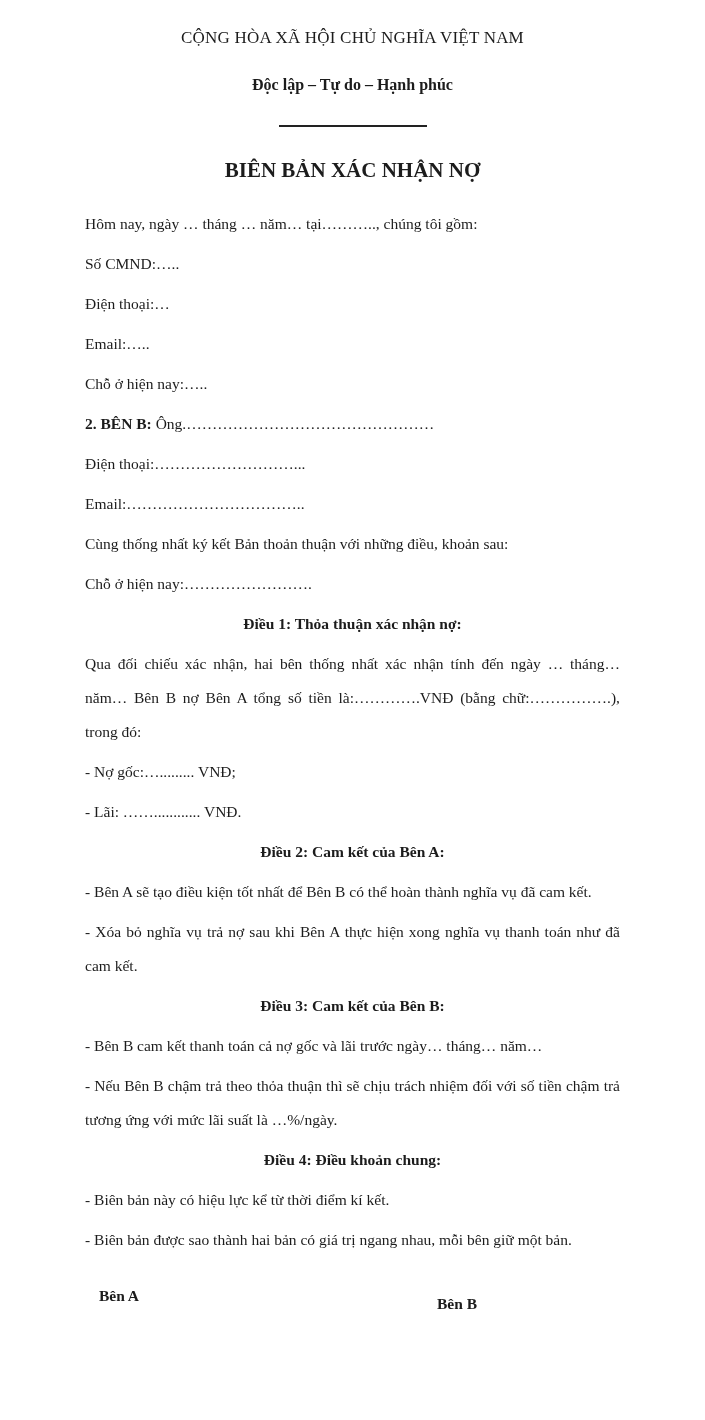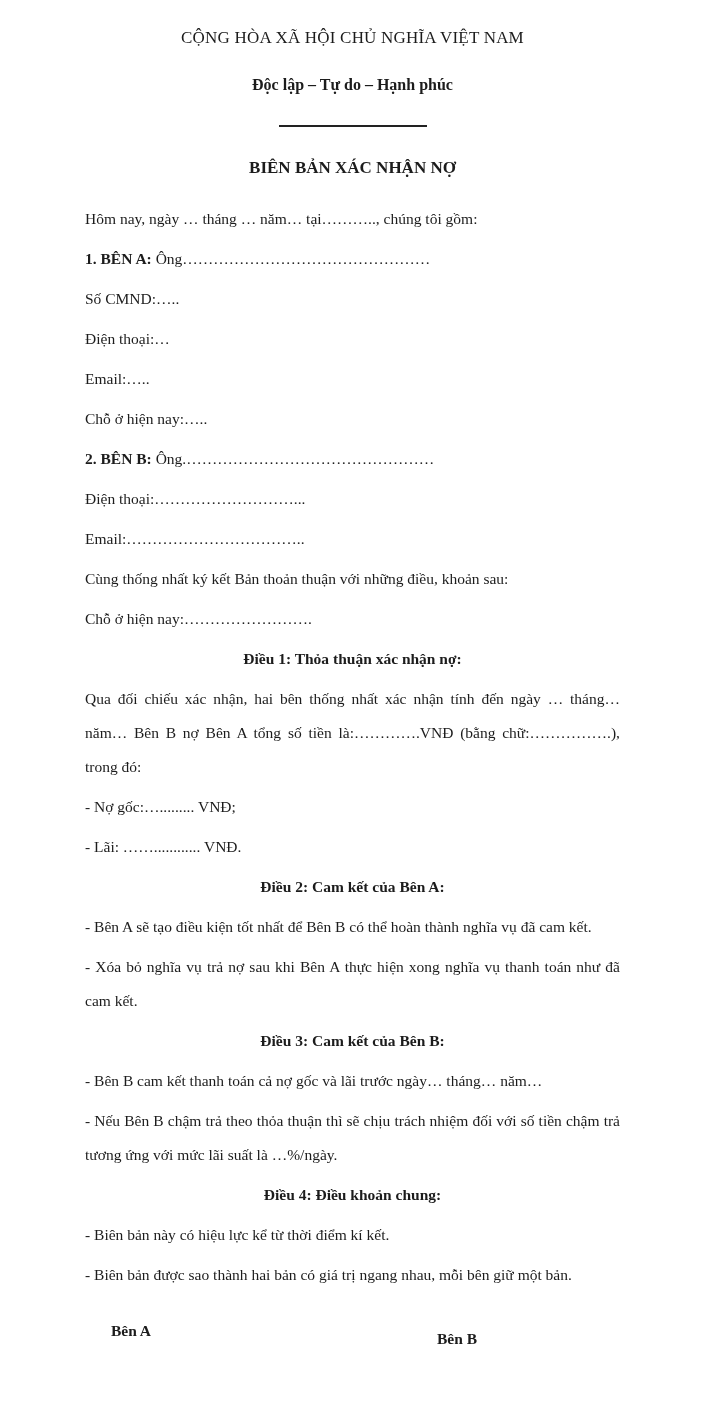--- a/index.html
+++ b/index.html
@@ -34,21 +34,21 @@
     margin: 28px 0 0 0;
   }
   .header-divider {
     width: 148px;
     height: 0;
     border: none;
     border-top: 2px solid #222222;
     margin: 31px auto 0 auto;
   }
   .doc-title {
-    font-size: 17px;
+    font-size: 21px;
     font-weight: bold;
     text-align: center;
     margin: 31px 0 0 0;
   }
   main { margin-top: 24px; }
   p, h3 {
     font-size: 15.5px;
     line-height: 34px;
     margin: 0 0 6px 0;
     text-align: justify;
@@ -56,40 +56,39 @@
   }
   h3 { font-weight: bold; text-align: center; }
   p strong { font-weight: bold; }
   .signatures {
     position: relative;
     height: 34px;
     margin-top: 30px;
     font-size: 15.5px;
     font-weight: bold;
   }
-  .sig-a { position: absolute; left: 26px; top: 0; }
+  .sig-a { position: absolute; left: 14px; top: 0; }
   .sig-b { position: absolute; left: 352px; top: 8px; }
 </style>
 </head>
 <body>
 
 <div class="page">
 
   <header>
     <div class="national-title center">CỘNG HÒA XÃ HỘI CHỦ NGHĨA VIỆT NAM</div>
     <div class="motto center">Độc lập – Tự do – Hạnh phúc</div>
     <hr class="header-divider">
     <h1 class="doc-title">BIÊN BẢN XÁC NHẬN NỢ</h1>
   </header>
 
   <main>
 
     <p>Hôm nay, ngày … tháng … năm… tại……….., chúng tôi gồm:</p>
 
-    <p><strong>1. BÊN A: </strong><span>Ông…………………………………………</span></p>
     <p>Số CMND:…..</p>
     <p>Điện thoại:…</p>
     <p>Email:…..</p>
     <p>Chỗ ở hiện nay:…..</p>
 
     <p><strong>2. BÊN B: </strong><span>Ông.…………………………………………</span></p>
     <p>Điện thoại:………………………...</p>
     <p>Email:……………………………..</p>
     <p>Cùng thống nhất ký kết Bản thoản thuận với những điều, khoản sau:</p>
 

